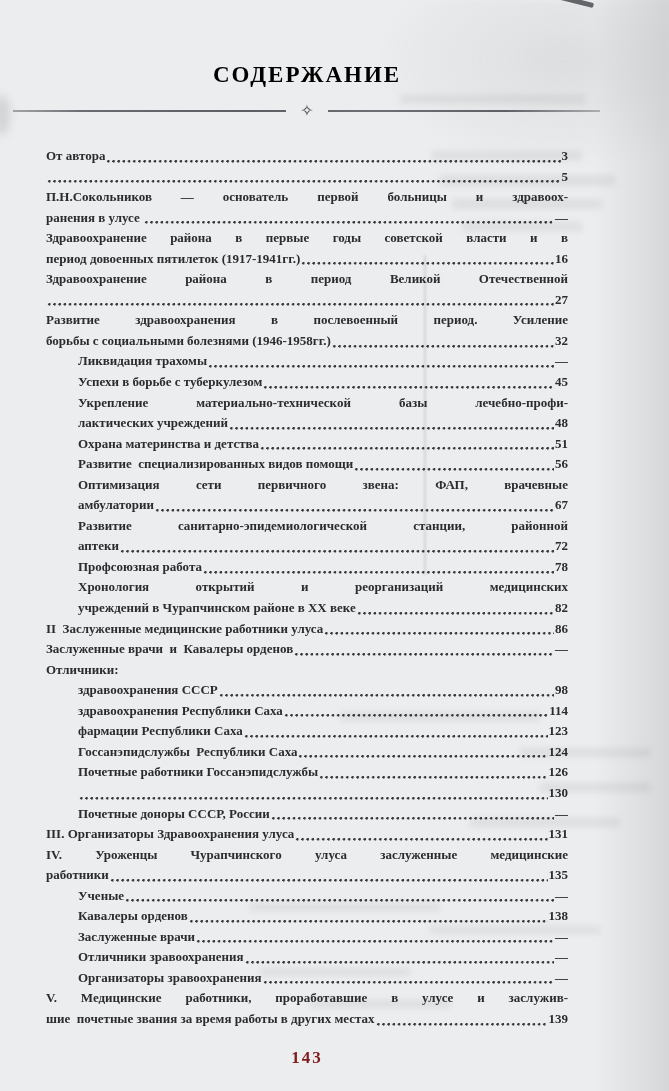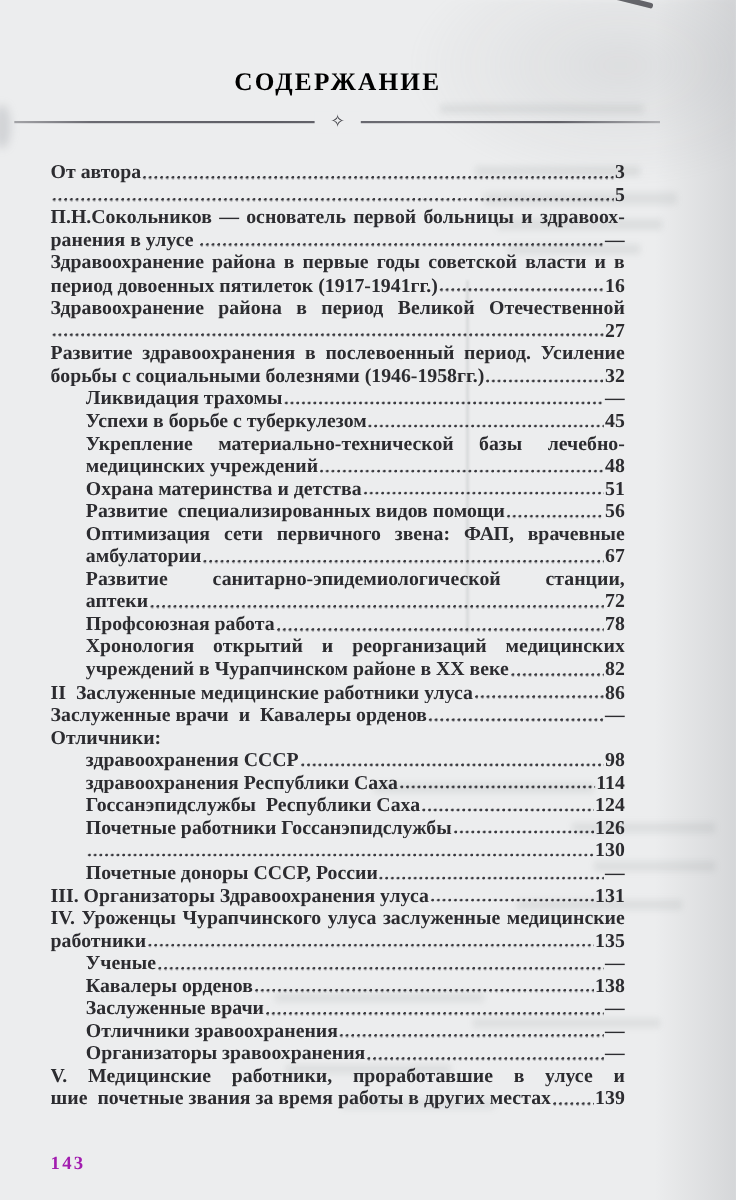--- a/index.html
+++ b/index.html
@@ -55,39 +55,39 @@
   .ornament {
     position:absolute; top:101px; left:286px; width:42px; height:20px;
     background:#ecedee; text-align:center;
     font-size:16px; line-height:20px; color:#3e3e44; z-index:2;
   }
 
   
   .toc { position:absolute; left:46px; top:146px; width:522px; }
   .line {
     height:20.55px; line-height:20.55px;
-    font-size:18px; font-weight:bold;
+    font-size:13px; font-weight:bold;
     overflow:hidden; white-space:nowrap;
   }
   .l1 { padding-left:32px;justify-content:center; }
   .jline { text-align:justify; text-align-last:justify; white-space:normal; }
   .fline { display:flex; }
   .fline .txt { flex:0 1 auto; white-space:pre; overflow:hidden; }
   .fline .leader {
     flex:1 1 6px; margin:0 1px; min-width:0;
     background-image:radial-gradient(circle at 2.4px 1.4px, #38383d 1.15px, rgba(0,0,0,0) 1.55px);
     background-size:5.2px 3.2px; background-repeat:repeat-x;
     background-position:0 13.6px;
   }
   .fline .pg { flex:0 0 auto; }
 
   .folio {
     position:absolute; top:1048px; left:46px; width:522px;
-    font-size:17px; font-weight:bold;
-    letter-spacing:2px; color:#a21caf;
+    text-align:center; font-size:17px; font-weight:bold;
+    letter-spacing:2px; color:#7f1d1d;
   }
 </style>
 </head>
 <body>
 
 <div class="page">
 
   <div class="wash-topright"></div>
   <div class="band-right"></div>
   <div class="edge-mark"></div>
@@ -149,21 +149,21 @@
         <span class="leader"></span>
         <span class="pg">—</span>
       </div>
       <div class="line l1 fline">
         <span class="txt">Успехи в борьбе с туберкулезом</span>
         <span class="leader"></span>
         <span class="pg">45</span>
       </div>
       <div class="line l1 jline">Укрепление материально-технической базы лечебно-профи-</div>
       <div class="line l1 fline">
-        <span class="txt">медицинских учреждений</span>
+        <span class="txt">лактических учреждений</span>
         <span class="leader"></span>
         <span class="pg">48</span>
       </div>
       <div class="line l1 fline">
         <span class="txt">Охрана материнства и детства</span>
         <span class="leader"></span>
         <span class="pg">51</span>
       </div>
       <div class="line l1 fline">
         <span class="txt">Развитие&nbsp; специализированных видов помощи</span>
@@ -210,20 +210,25 @@
         <span class="txt">здравоохранения СССР</span>
         <span class="leader"></span>
         <span class="pg">98</span>
       </div>
       <div class="line l1 fline">
         <span class="txt">здравоохранения Республики Саха</span>
         <span class="leader"></span>
         <span class="pg">114</span>
       </div>
       <div class="line l1 fline">
+        <span class="txt">фармации Республики Саха</span>
+        <span class="leader"></span>
+        <span class="pg">123</span>
+      </div>
+      <div class="line l1 fline">
         <span class="txt">Госсанэпидслужбы&nbsp; Республики Саха</span>
         <span class="leader"></span>
         <span class="pg">124</span>
       </div>
       <div class="line l1 fline">
         <span class="txt">Почетные работники Госсанэпидслужбы</span>
         <span class="leader"></span>
         <span class="pg">126</span>
       </div>
       <div class="line l1 fline">

